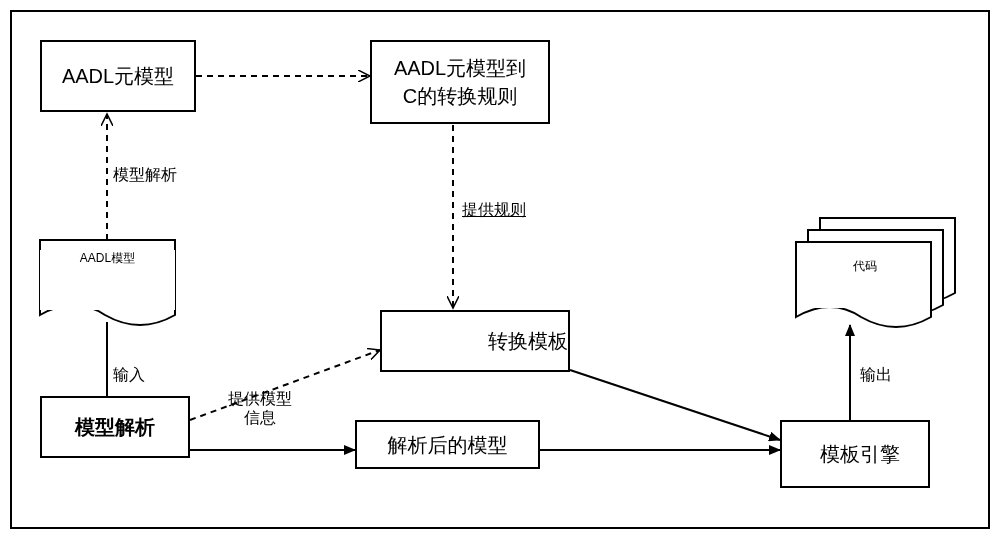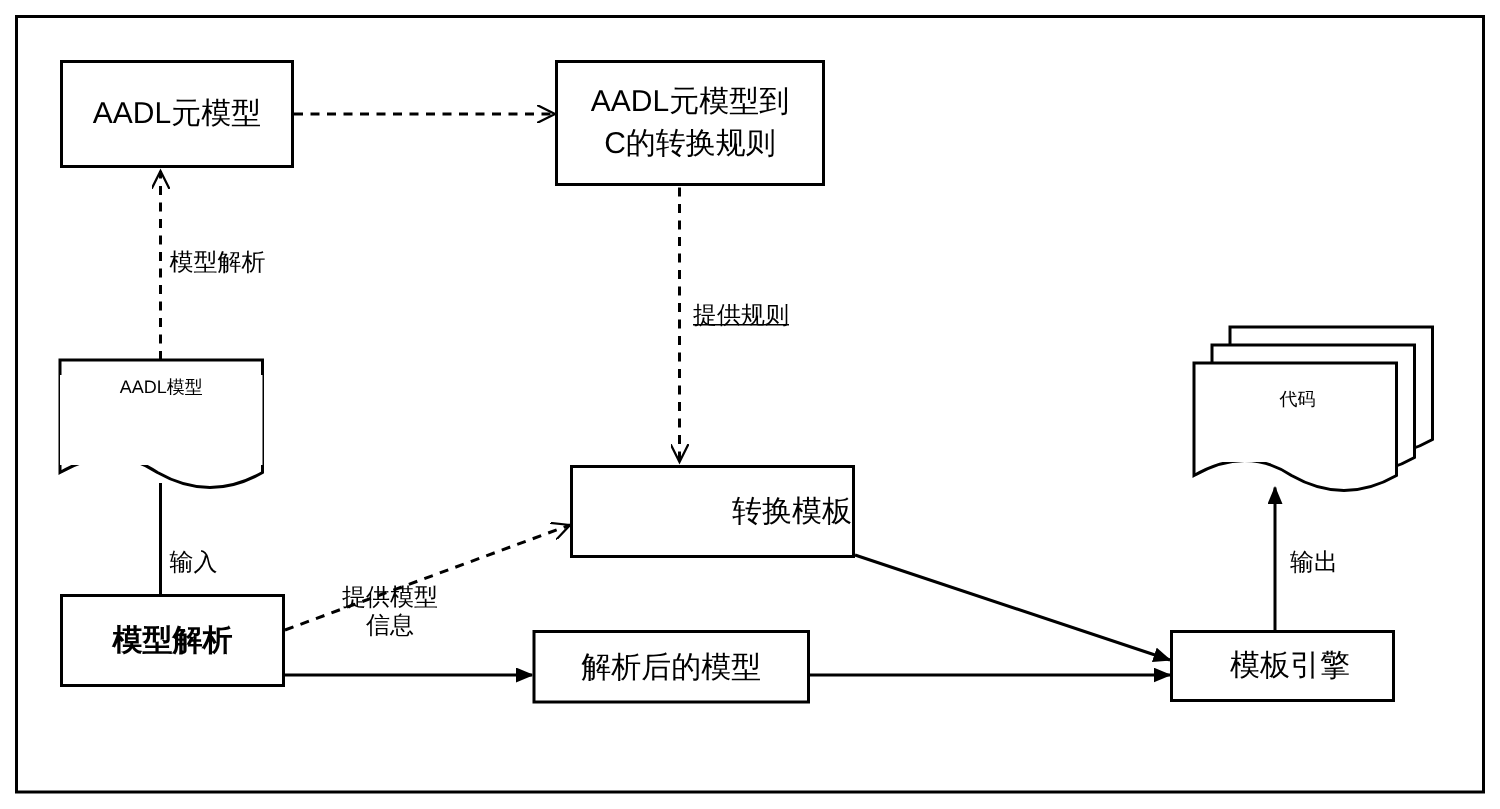--- a/index.html
+++ b/index.html
@@ -112,21 +112,21 @@
 </div>
 
 <div class="box" style="left:380px; top:310px; width:190px; height:62px;justify-content:flex-end;">
   <span>转换模板</span>
 </div>
 
 <div class="box" style="left:355px; top:420px; width:185px; height:49px;">
   <span>解析后的模型</span>
 </div>
 
-<div class="box" style="left:780px; top:420px; width:150px; height:48px;padding-left:10px;">
+<div class="box" style="left:780px; top:420px; width:150px; height:68px;padding-left:10px;">
   <span>模板引擎</span>
 </div>
 
 <div class="doc" style="left:805px; top:258px; width:120px; height:50px;">
   <span>代码</span>
 </div>
 
 <div class="edge-label" style="left:113px; top:165px;">
   <span>模型解析</span>
 </div>

